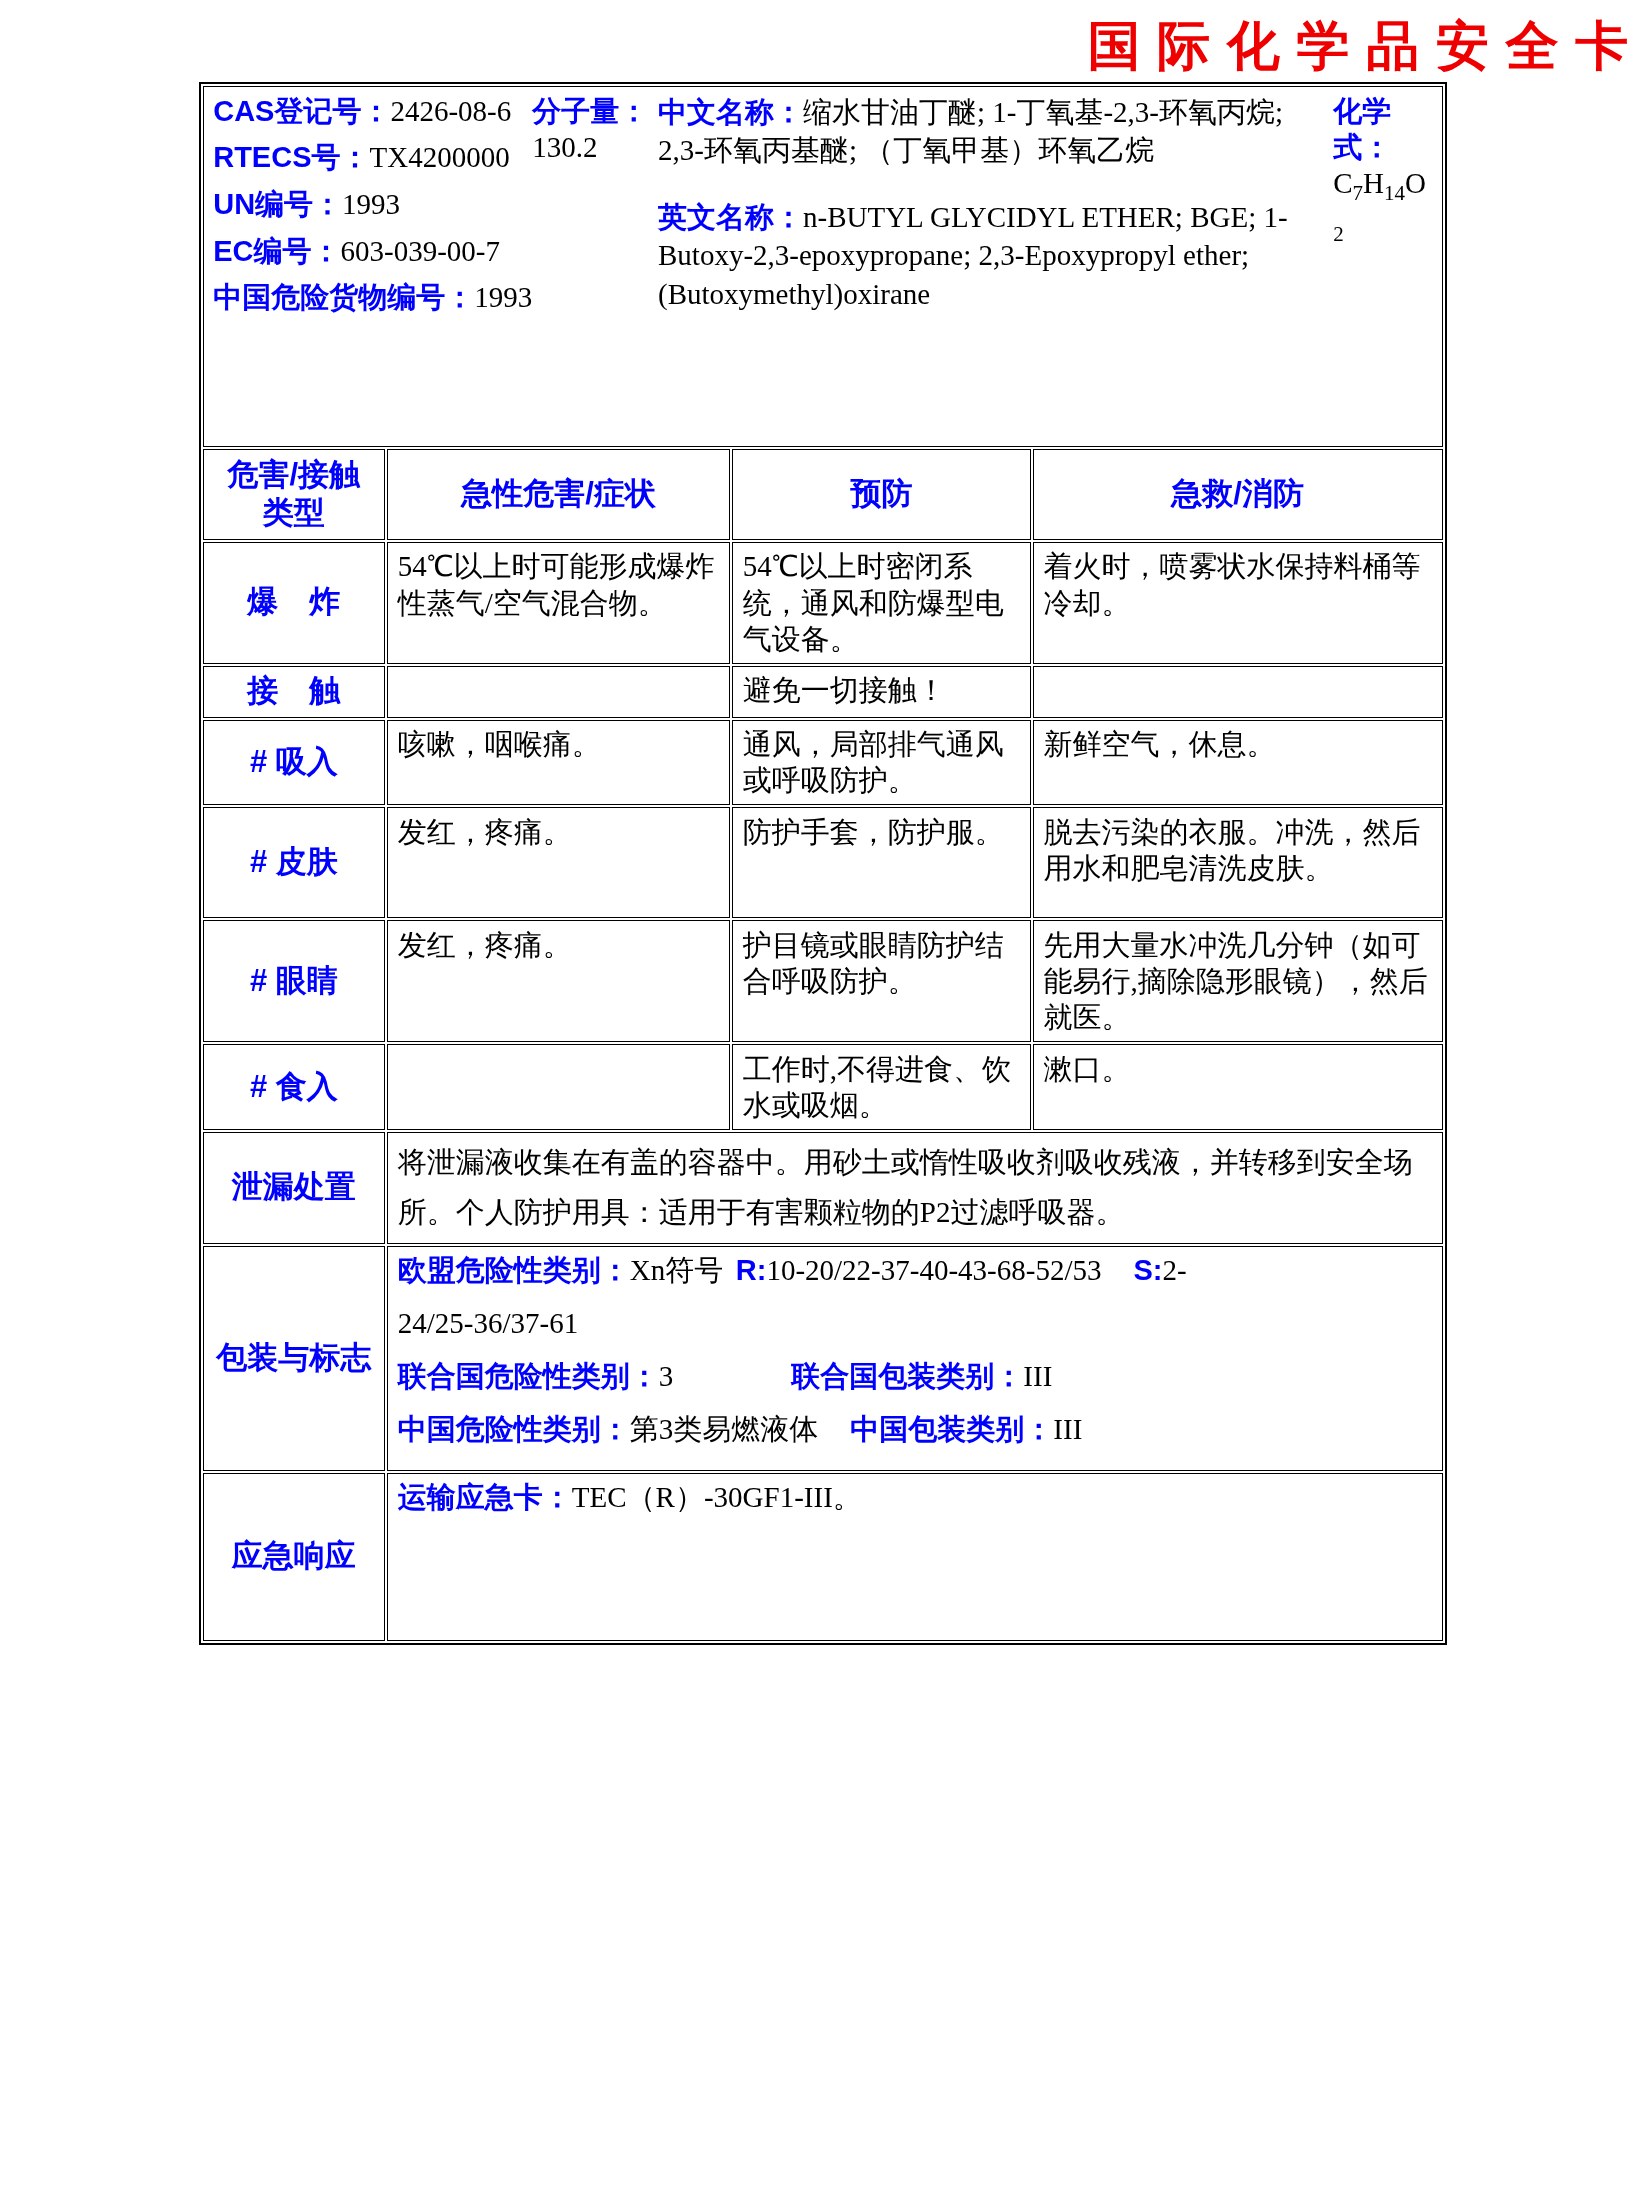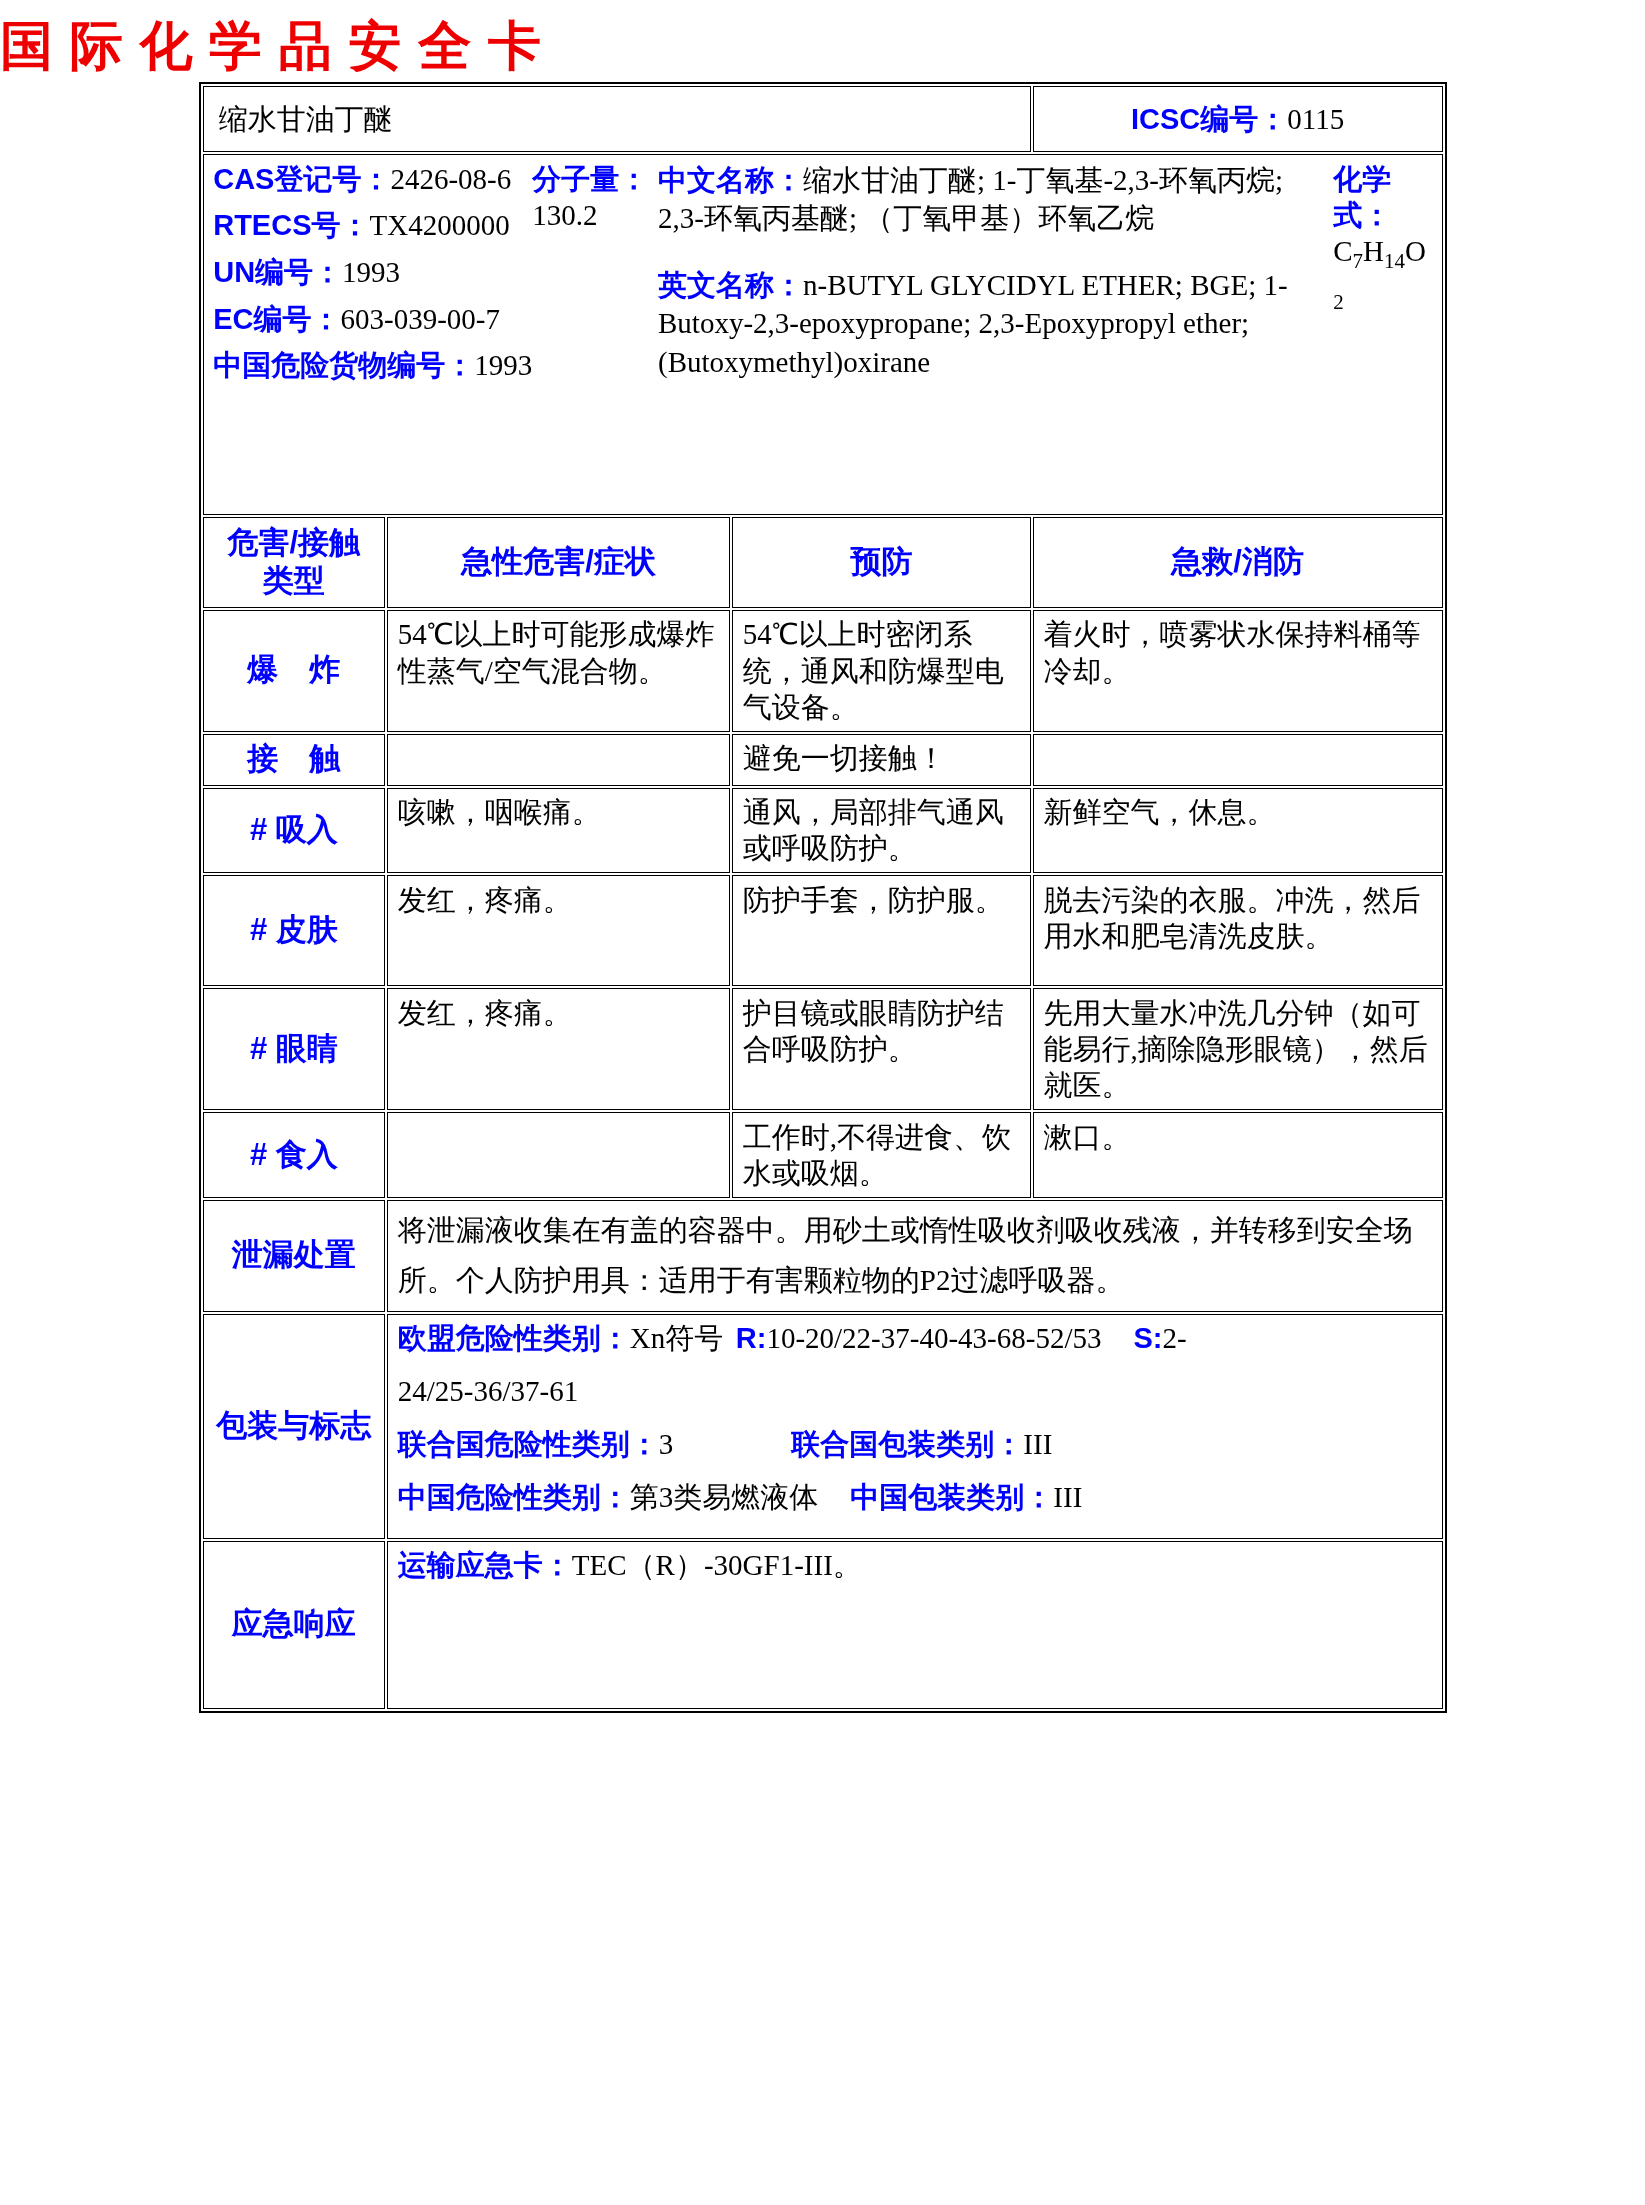--- a/index.html
+++ b/index.html
@@ -12,21 +12,21 @@
   html,body{background:#ffffff;}
   body{
     width:1645px;
     height:2205px;
     font-family:"Liberation Serif", serif;
     color:var(--text-black,#000);
     overflow:hidden;
   }
   .page{width:1645px;height:2205px;position:relative;}
   .page-title{
-    text-align:left;
+    text-align:right;
     color:var(--title-red,#e00);
     font-family:"DejaVu Serif", serif;
     font-weight:bold;
     font-size:53px;
     letter-spacing:16.7px;
     padding-top:11px;
     height:82px;
   }
   table.card{
     width:1248px;
@@ -112,28 +112,20 @@
 
   <table class="card">
     <colgroup>
         <col class="c1">
         <col class="c2">
         <col class="c3">
         <col class="c4">
       </colgroup>
 
     <tbody>
-        <tr class="r-top">
-      <td colspan="3" class="name-cell">
-        <span>缩水甘油丁醚</span>
-      </td>
-      <td class="icsc-cell">
-        <span class="blue">ICSC编号：</span><span>0115</span>
-      </td>
-    </tr>
 
     <tr class="r-id">
       <td colspan="4">
         <div class="row2">
           <div class="row2-left">
             <div>
               <div class="id-line"><span class="blue">CAS登记号：</span><span>2426-08-6</span></div>
               <div class="id-line"><span class="blue">RTECS号：</span><span>TX4200000</span></div>
               <div class="id-line"><span class="blue">UN编号：</span><span>1993</span></div>
               <div class="id-line"><span class="blue">EC编号：</span><span>603-039-00-7</span></div>

